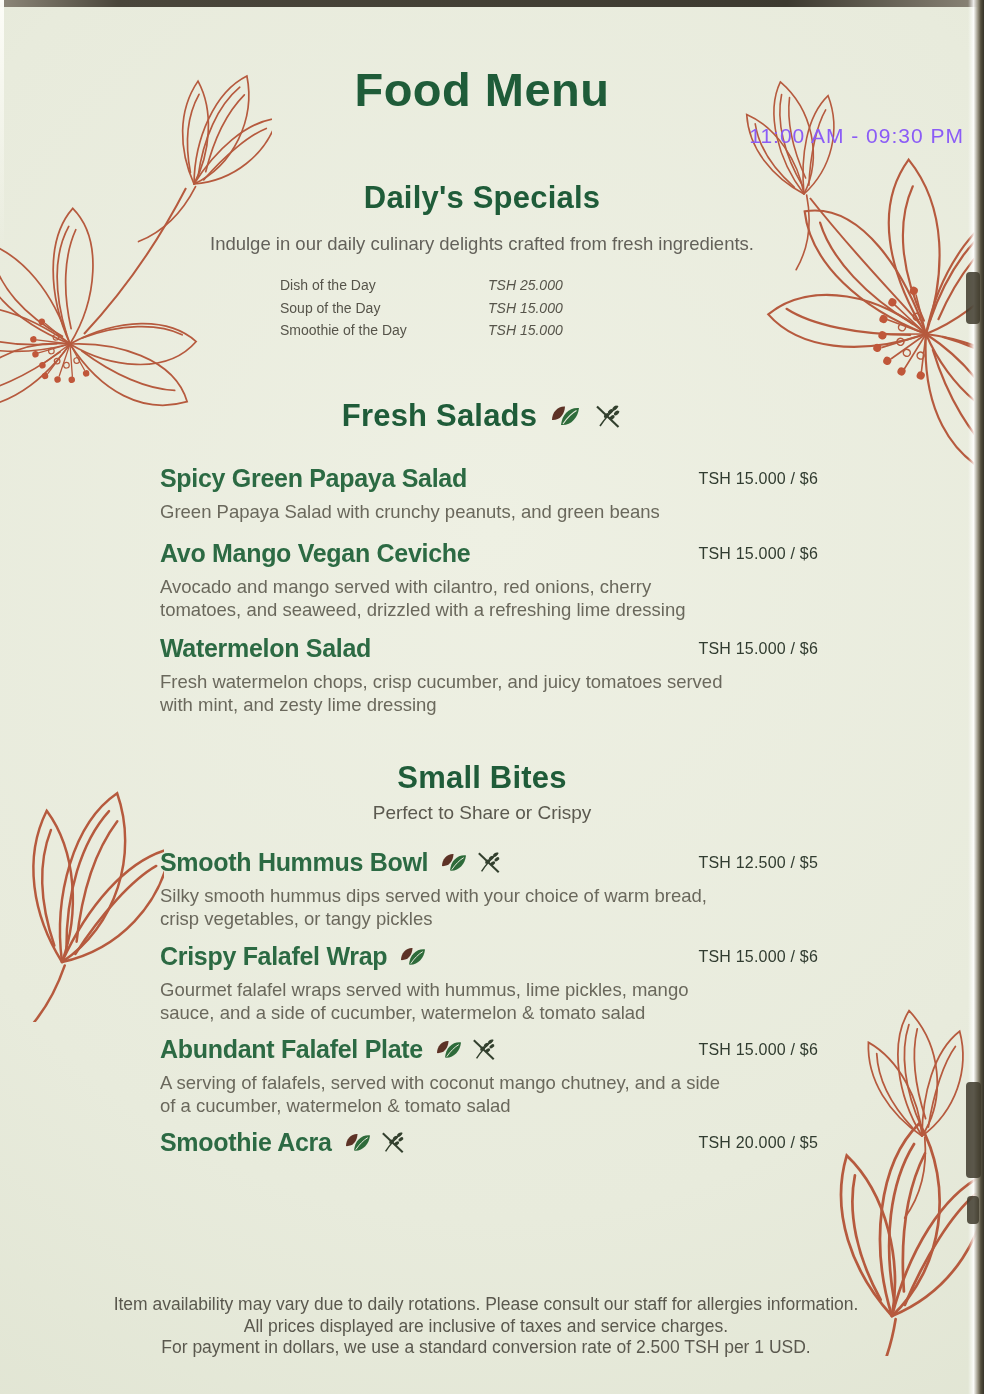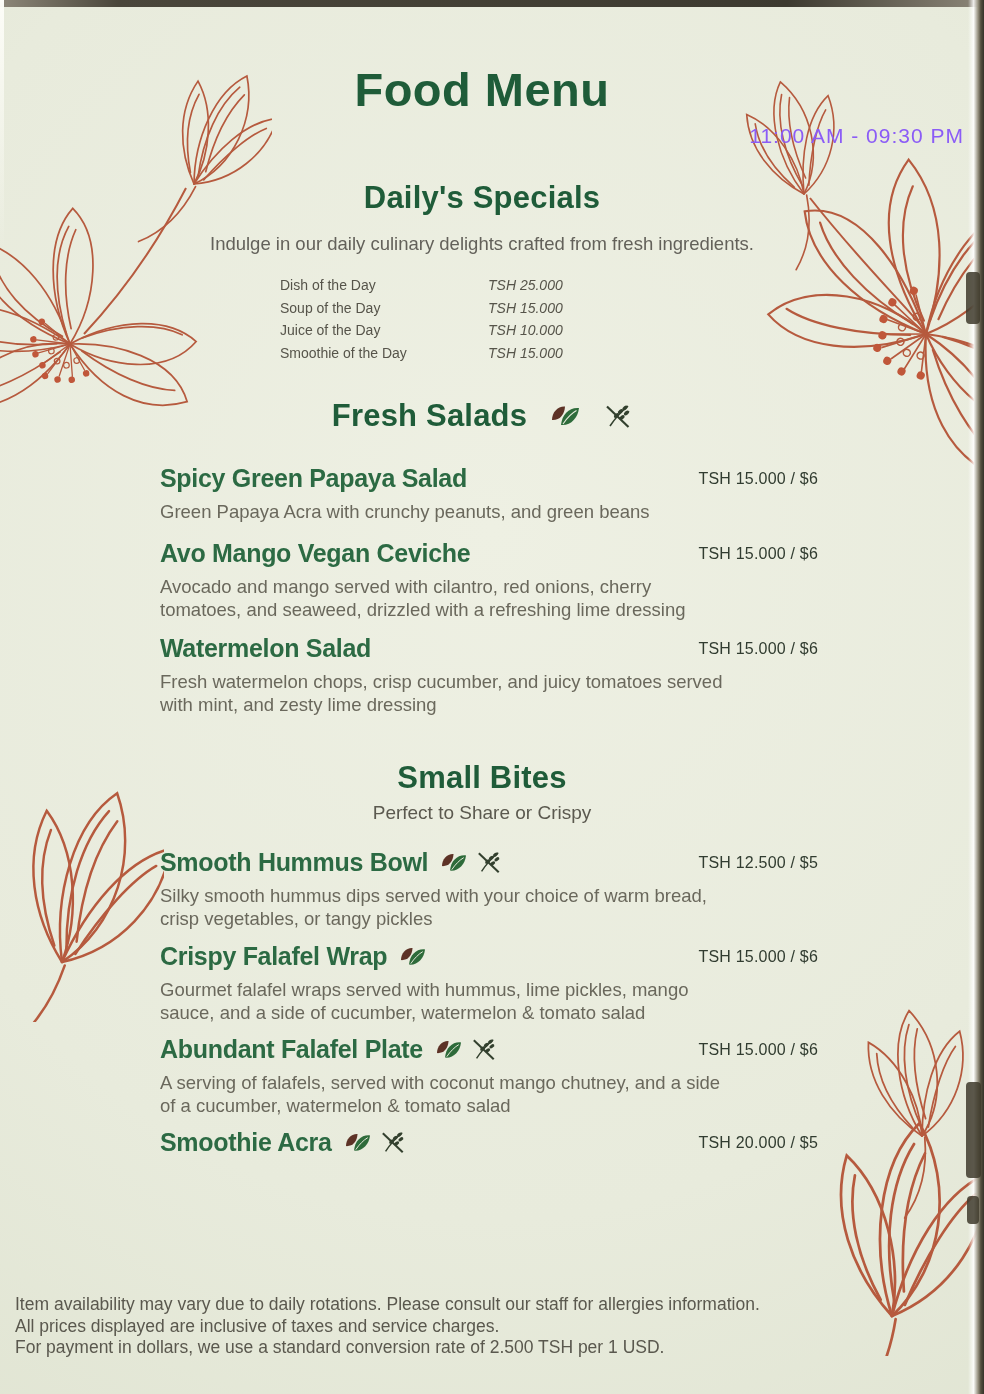--- a/index.html
+++ b/index.html
@@ -35,34 +35,34 @@
   .intro{position:absolute;left:0;width:964px;top:233px;text-align:center;
     font-size:18.5px;color:#63615a;}
 
   
   .specials{position:absolute;left:280px;top:274px;font-size:14px;color:#56544a;}
   .specials-row{display:flex;line-height:22.5px;}
   .sp-name{width:208px;}
   .sp-price{width:120px;font-style:italic;}
 
   
-  .section-head{position:absolute;left:0;width:964px;display:flex;justify-content:center;align-items:center;gap:23px;}
+  .section-head{position:absolute;left:0;width:964px;display:flex;justify-content:center;align-items:center;gap:13px;}
 
   
   .menu-item{position:absolute;left:160px;width:658px;}
   .item-head{display:flex;align-items:center;}
   .item-name{font-size:25px;font-weight:600;color:#2c6a43;letter-spacing:-.3px;text-align:right;}
   .item-badges{display:flex;align-items:center;gap:8px;margin-left:12px;}
   .item-price{margin-left:auto;font-size:16px;color:#313c30;letter-spacing:.2px;white-space:nowrap;}
   .item-desc{margin-top:7px;font-size:18.5px;line-height:23px;color:#6a685c;max-width:572px;}
 
   .subtitle{font-size:19px;color:#5b594f;}
 
   
-  .footer{position:absolute;left:15px;width:964px;top:1294px;text-align:left;
+  .footer{position:absolute;left:4px;width:964px;top:1294px;text-align:center;
     font-size:17.5px;line-height:21.5px;color:#5a584e;}
 
   .badge svg{display:block;}
 
   
   .flower{position:absolute;pointer-events:none;}
 </style>
 </head>
 <body>
 
@@ -162,24 +162,20 @@
 <div class="specials">
   <div class="specials-row">
     <span class="sp-name">Dish of the Day</span>
     <span class="sp-price">TSH 25.000</span>
   </div>
   <div class="specials-row">
     <span class="sp-name">Soup of the Day</span>
     <span class="sp-price">TSH 15.000</span>
   </div>
   <div class="specials-row">
-    <span class="sp-name">Juice of the Day</span>
-    <span class="sp-price">TSH 10.000</span>
-  </div>
-  <div class="specials-row">
     <span class="sp-name">Smoothie of the Day</span>
     <span class="sp-price">TSH 15.000</span>
   </div>
 </div>
 
 <div class="section-head" style="top:398px">
   <span class="section-title serif">Fresh Salads</span>
   <span class="badge">
     <svg width="31" height="27" viewBox="0 0 31 27">
       <path d="M2,17 C2,9 8,3 15,3.5 C14.5,12 9.5,17.5 2,17 Z" fill="#5d3226"></path>
@@ -200,21 +196,21 @@
       <path d="M3,3.5 L24.5,24" stroke="#33402e" stroke-width="2.2" fill="none"></path>
     </svg>
   </span>
 </div>
 
 <div class="menu-item" style="top:464px">
   <div class="item-head">
     <span class="item-name serif">Spicy Green Papaya Salad</span>
     <span class="item-price serif">TSH 15.000 / $6</span>
   </div>
-  <div class="item-desc">Green Papaya Acra with crunchy peanuts, and green beans</div>
+  <div class="item-desc">Green Papaya Salad with crunchy peanuts, and green beans</div>
 </div>
 
 <div class="menu-item" style="top:539px">
   <div class="item-head">
     <span class="item-name serif">Avo Mango Vegan Ceviche</span>
     <span class="item-price serif">TSH 15.000 / $6</span>
   </div>
   <div class="item-desc">Avocado and mango served with cilantro, red onions, cherry tomatoes, and seaweed, drizzled with a refreshing lime dressing</div>
 </div>
 

